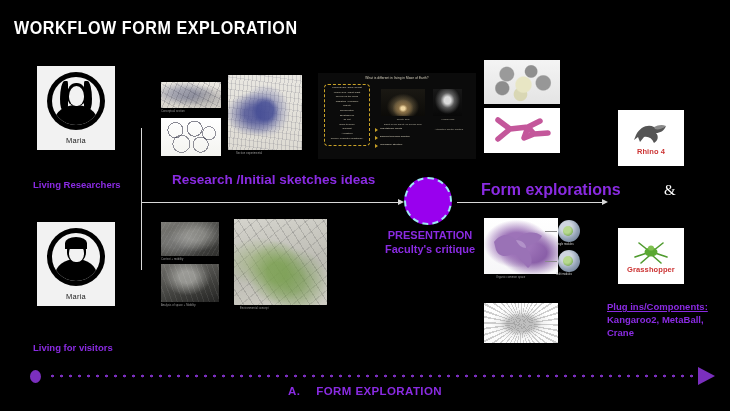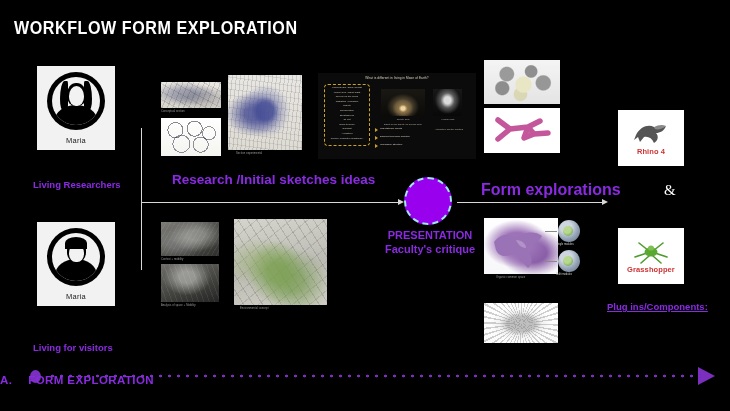--- a/index.html
+++ b/index.html
@@ -405,22 +405,22 @@
   #timeline-head {
     position: absolute;
     left: 698px; top: 367px;
     width: 0; height: 0;
     border-top: 9px solid transparent;
     border-bottom: 9px solid transparent;
     border-left: 17px solid #7B2FBE;
   }
   #timeline-label {
     position: absolute;
-    left: 0; right: 0; top: 374px;
-    text-align: left;
+    left: 0; right: 0; top: 385px;
+    text-align: center;
     color: #8A2BE2;
     font-size: 11.5px;
     font-weight: bold;
     letter-spacing: 0.4px;
   }
   #timeline-label .num { margin-right: 16px; }
 </style>
 </head>
 <body>
 
@@ -590,20 +590,21 @@
     <svg viewBox="0 0 44 26" width="44" height="26">
       <path d="M10 4 L20 12 M34 4 L24 12 M6 18 L18 14 M38 18 L26 14 M12 24 L20 17 M32 24 L24 17" stroke="#4f9b2e" stroke-width="1.6" fill="none" stroke-linecap="round"></path>
       <ellipse cx="22" cy="13" rx="6.5" ry="4.5" fill="#5aa832"></ellipse>
       <ellipse cx="22" cy="9" rx="3" ry="2.6" fill="#7ec04f"></ellipse>
     </svg>
     <div class="soft-label">Grasshopper</div>
   </div>
 
   <div id="plugins">
     <div class="u">Plug ins/Components:</div>
+    <div>Kangaroo2, MetaBall, Crane</div>
   </div>
 
   <div id="timeline-dot"></div>
   <div id="timeline-dots"></div>
   <div id="timeline-head"></div>
   <div id="timeline-label">
     <span class="num">A.</span><span>FORM EXPLORATION</span>
   </div>
 
 </div>

